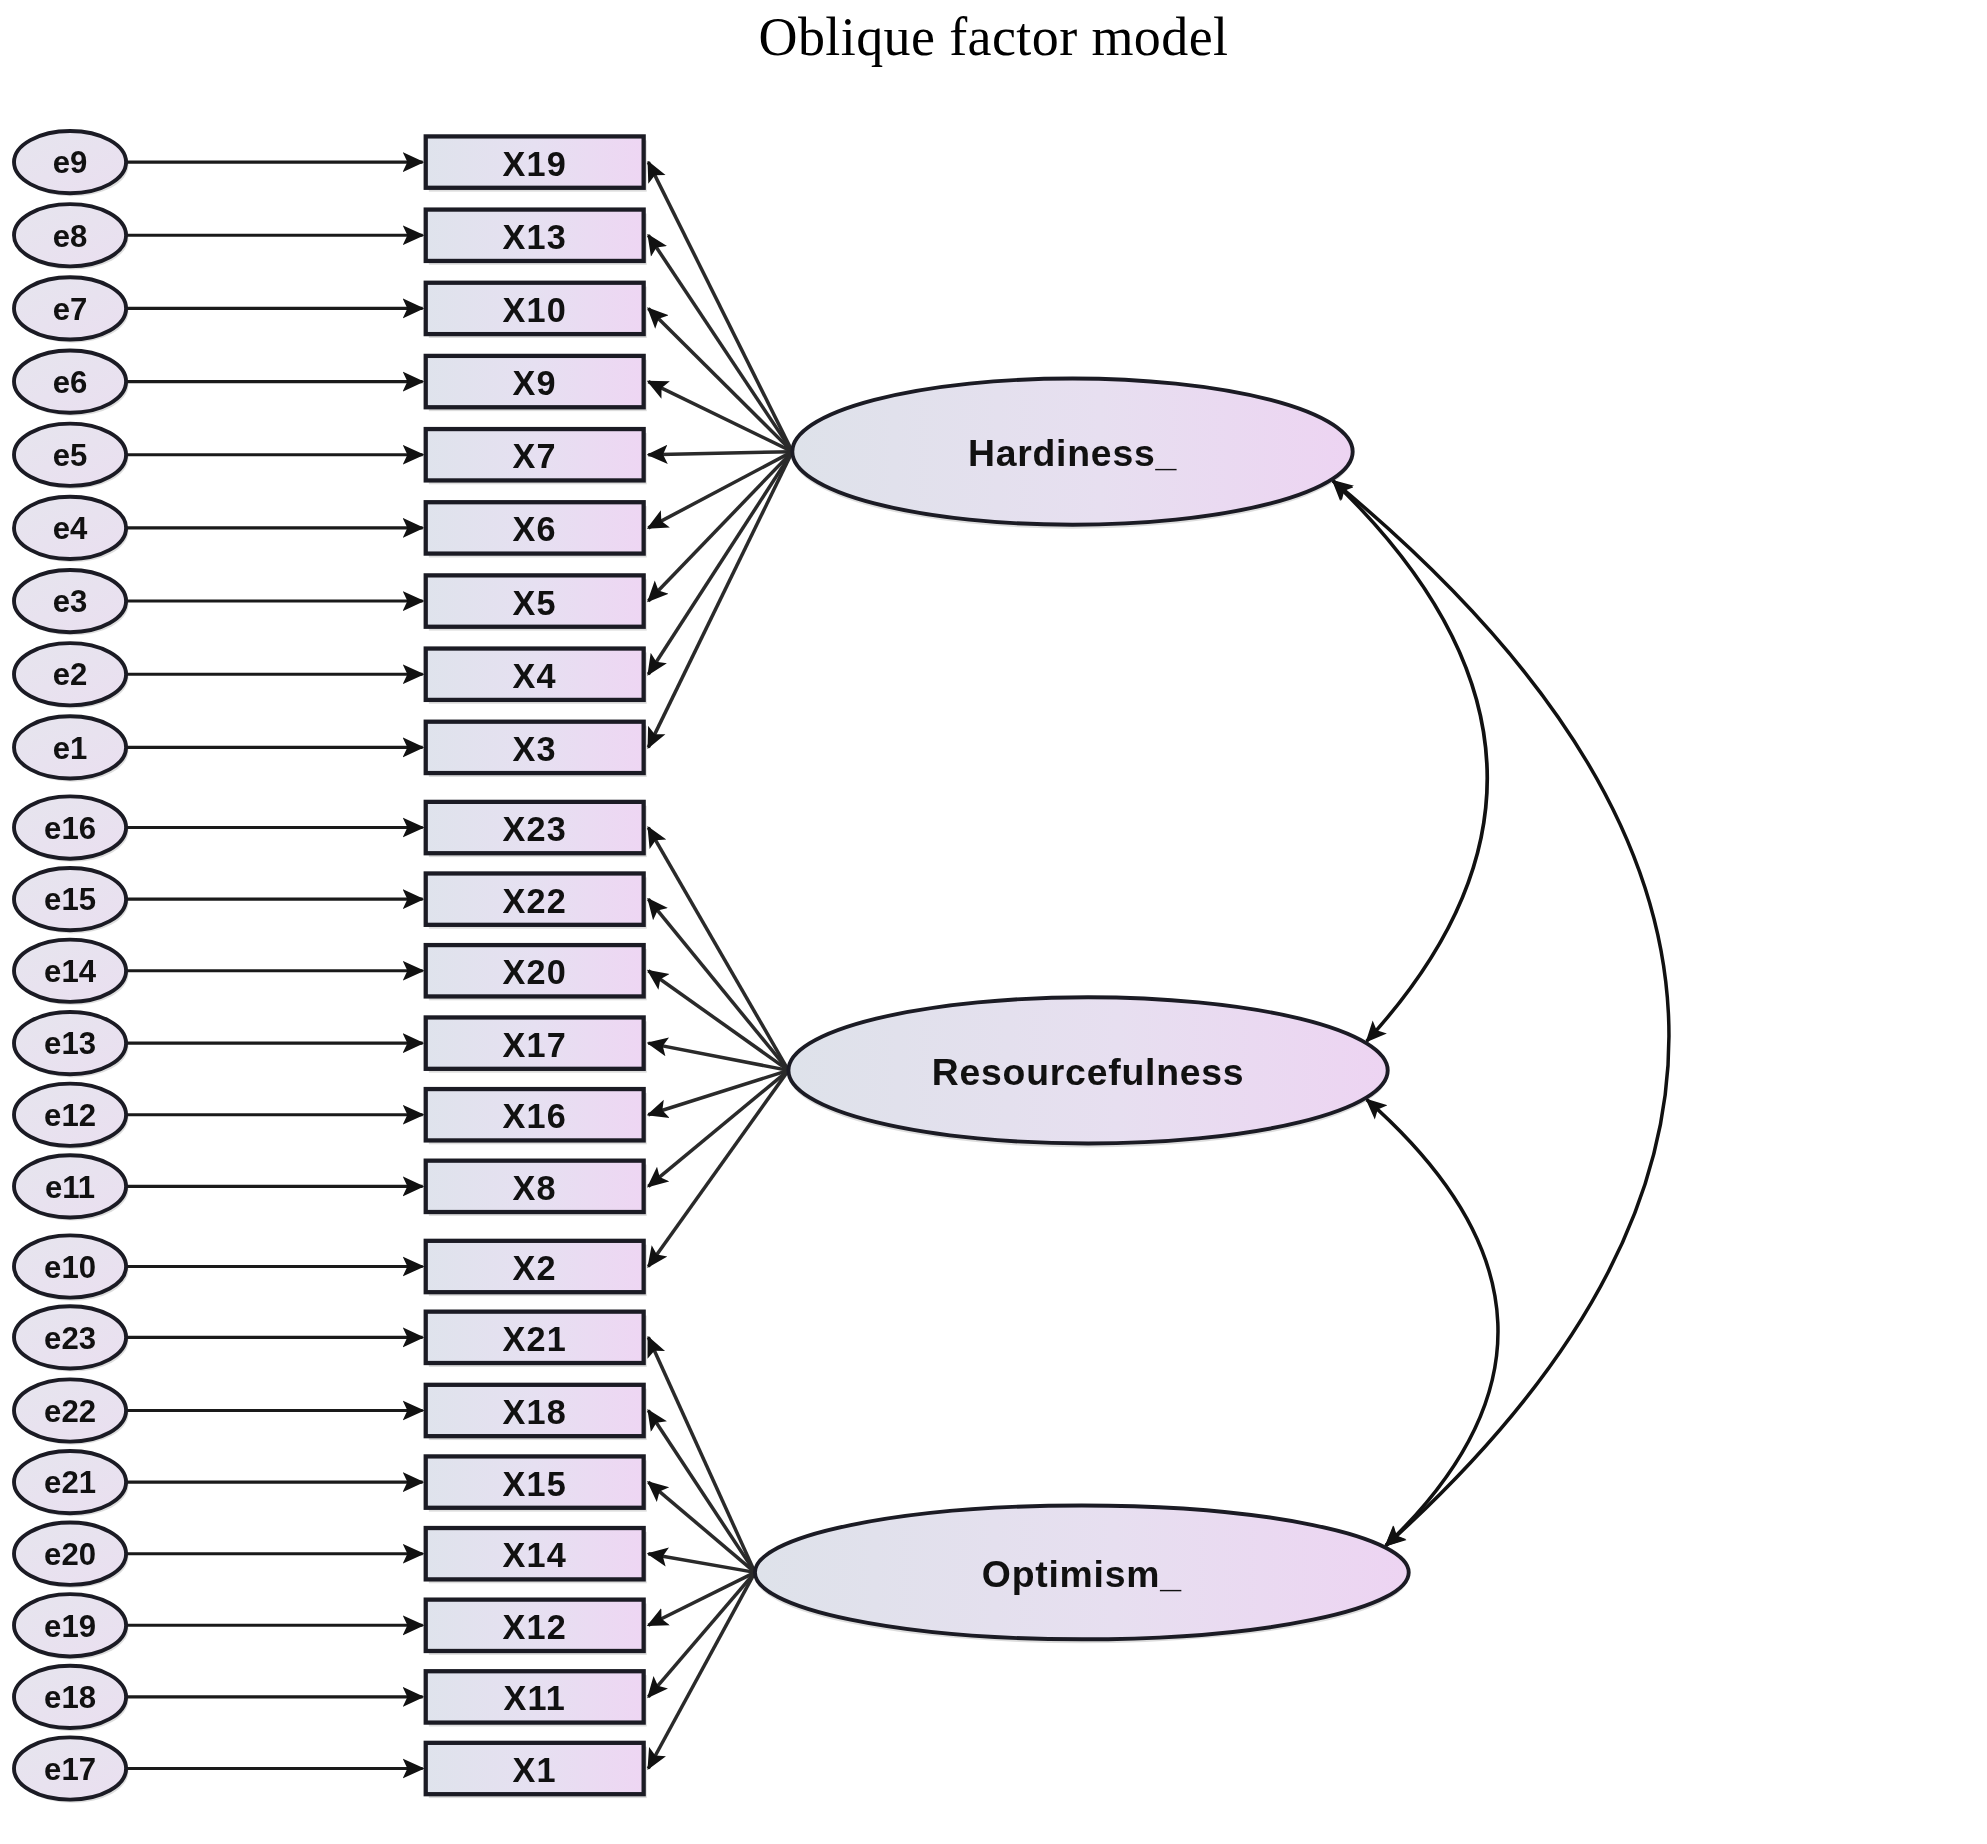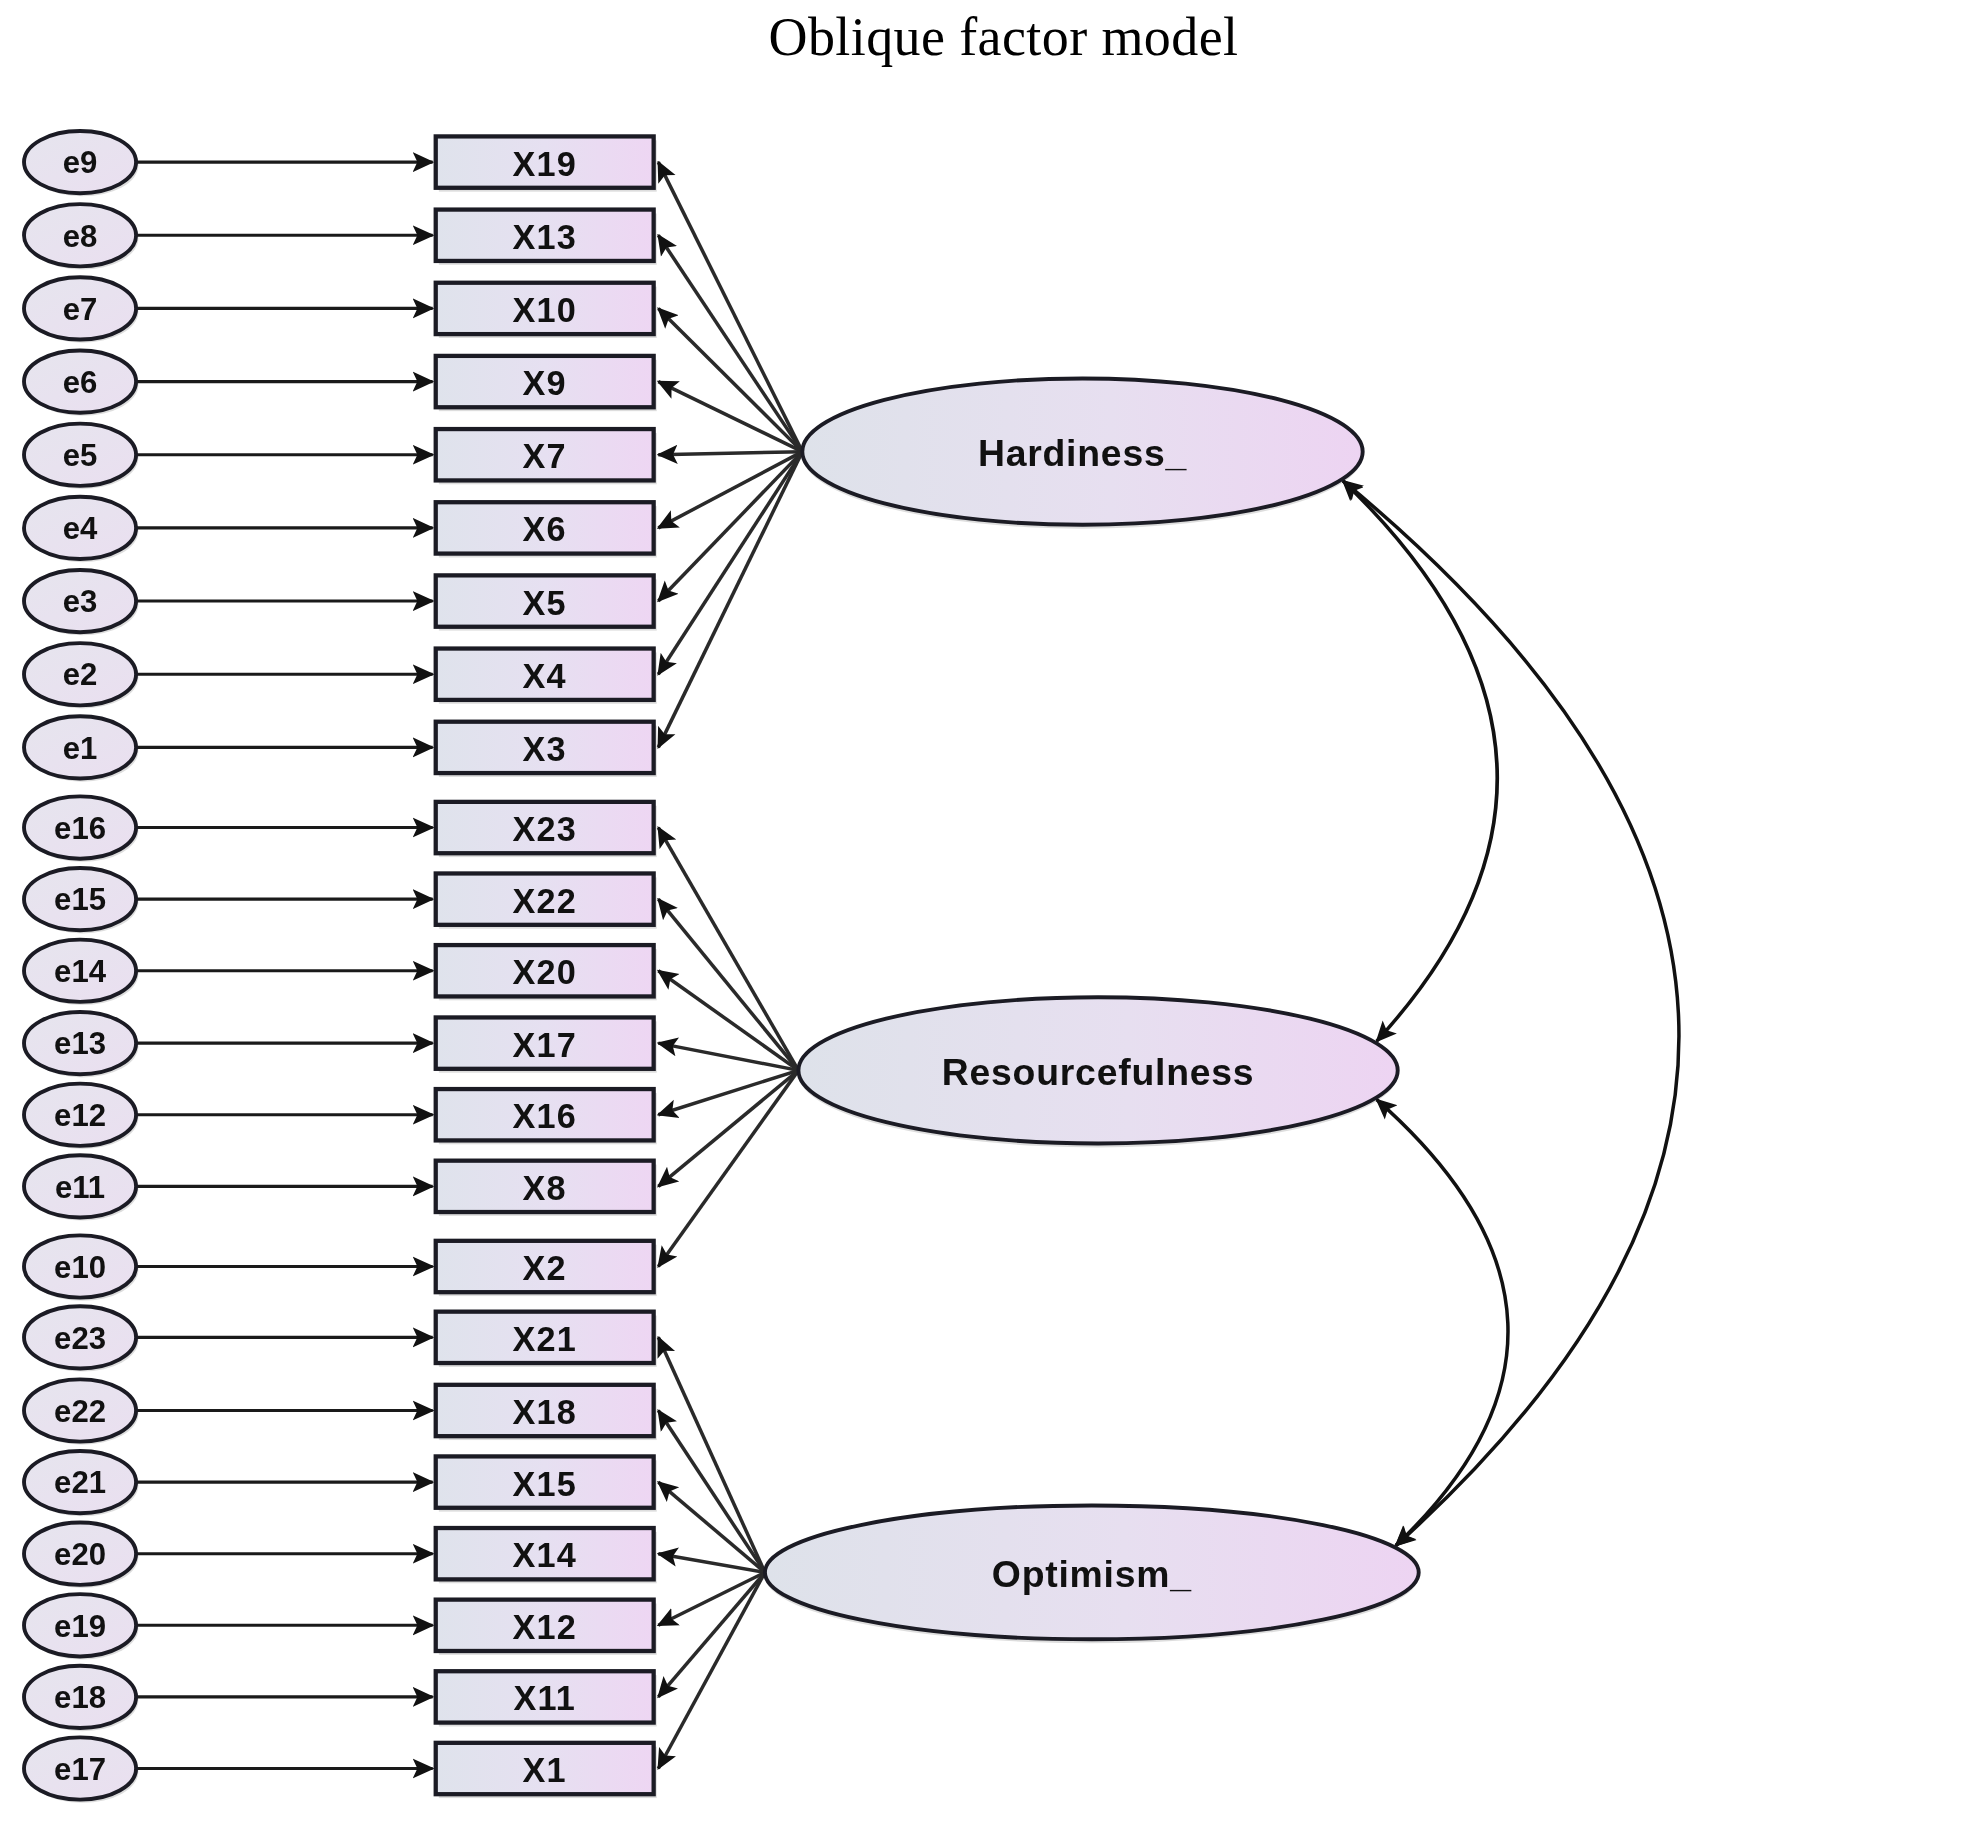--- a/index.html
+++ b/index.html
@@ -1,21 +1,21 @@
 <!DOCTYPE html>
 <html style="font-size:12.5px"><head>
 <meta charset="utf-8">
 <title>Oblique factor model</title>
 <style>
   html,body{margin:0;padding:0;background:#ffffff;}
   body{
     font-family:"Liberation Sans", sans-serif;
     width:1987px;height:1845px;position:relative;overflow:hidden;
   }
-  #stage{position:absolute;inset:0;width:1622px;height:1845px;margin-left:10px;}
+  #stage{position:absolute;inset:0;width:1622px;height:1845px;}
   #title{
     position:absolute;left:0;top:6.2px;width:1987px;text-align:center;
     font-family:"Liberation Serif", serif;
     font-size:54px;color:#000;letter-spacing:0.4px;white-space:nowrap;
     font-weight:400;
   }
   svg#diagram{position:absolute;left:0;top:0;width:1987px;height:1845px;}
   .err-label{
     font-family:"Liberation Sans", sans-serif;
     font-weight:700;font-size:40px;fill:#111;

